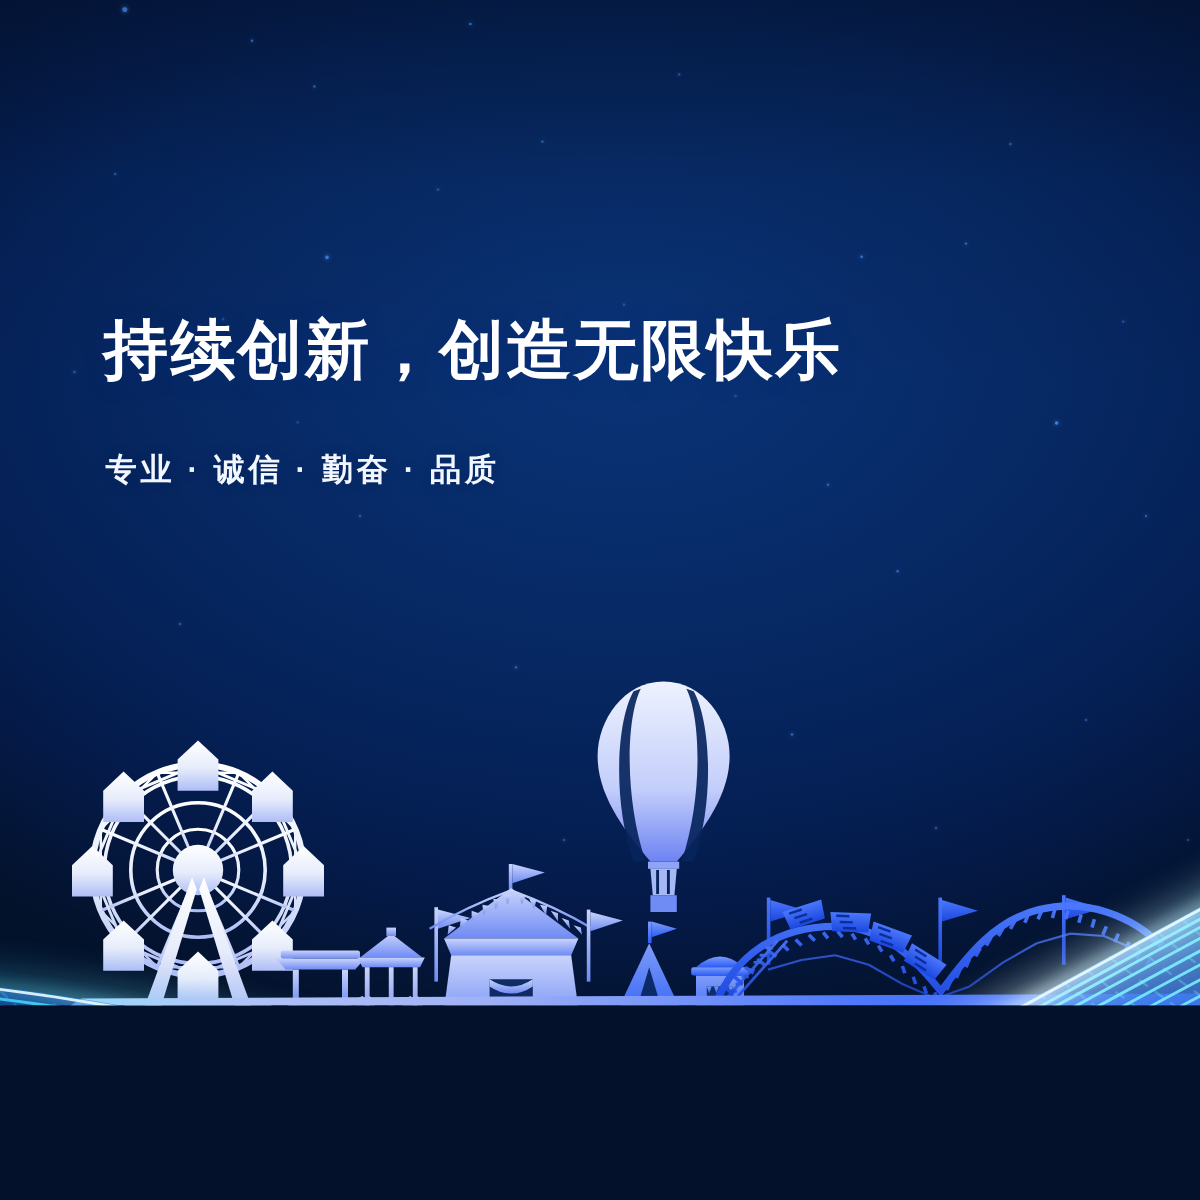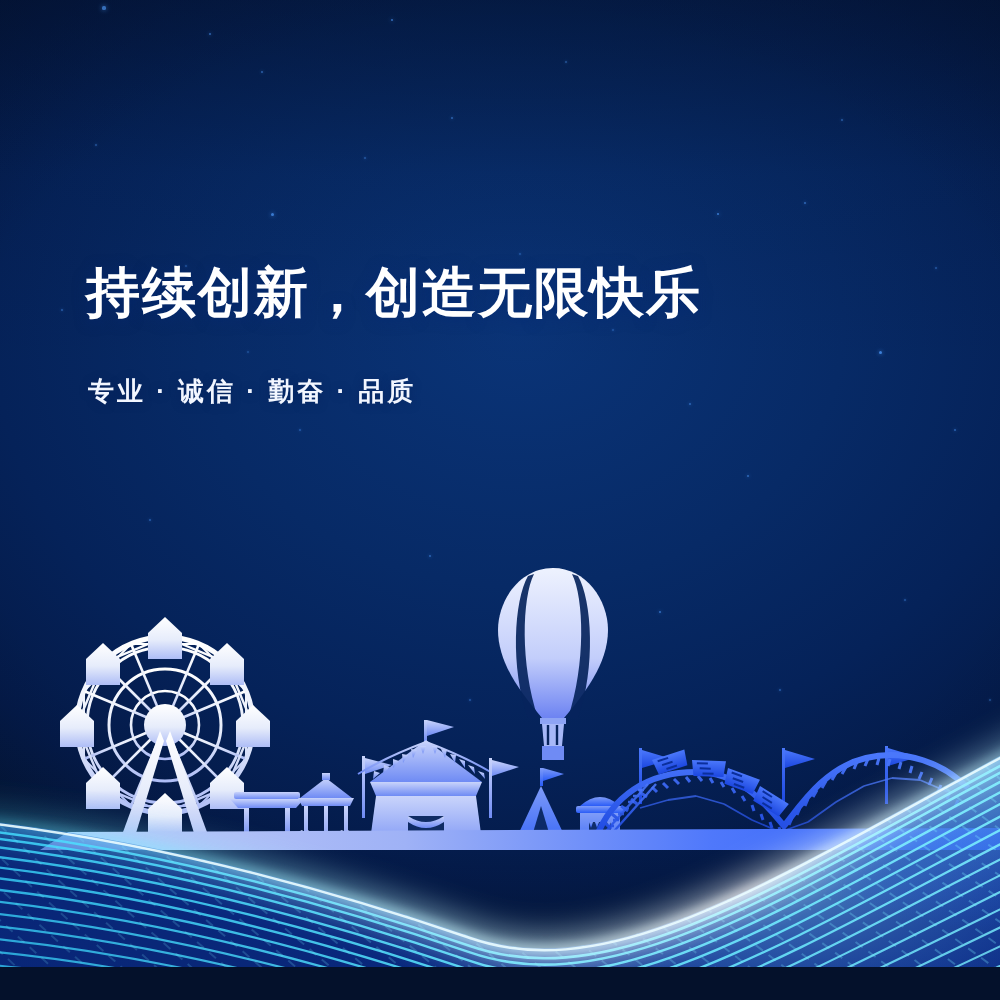--- a/index.html
+++ b/index.html
@@ -1,19 +1,19 @@
 <!DOCTYPE html>
 <html lang="zh"><head>
 <meta charset="utf-8">
 <title>持续创新，创造无限快乐</title>
 <style>
   html,body{margin:0;padding:0;background:#04112b;}
   #stage{
     position:relative;
-    width:1000px;height:967px;
+    width:1000px;height:838px;
     overflow:hidden;
     font-family:"Liberation Sans","DejaVu Sans",sans-serif;
     background:#042057;
   }
   
   .bg-base{
     position:absolute;inset:0;
     background:
       radial-gradient(ellipse 85% 70% at 52% 34%, #0a3478 0%, #072a66 38%, #052259 62%, #041a48 82%, #03142f 100%);
   }

